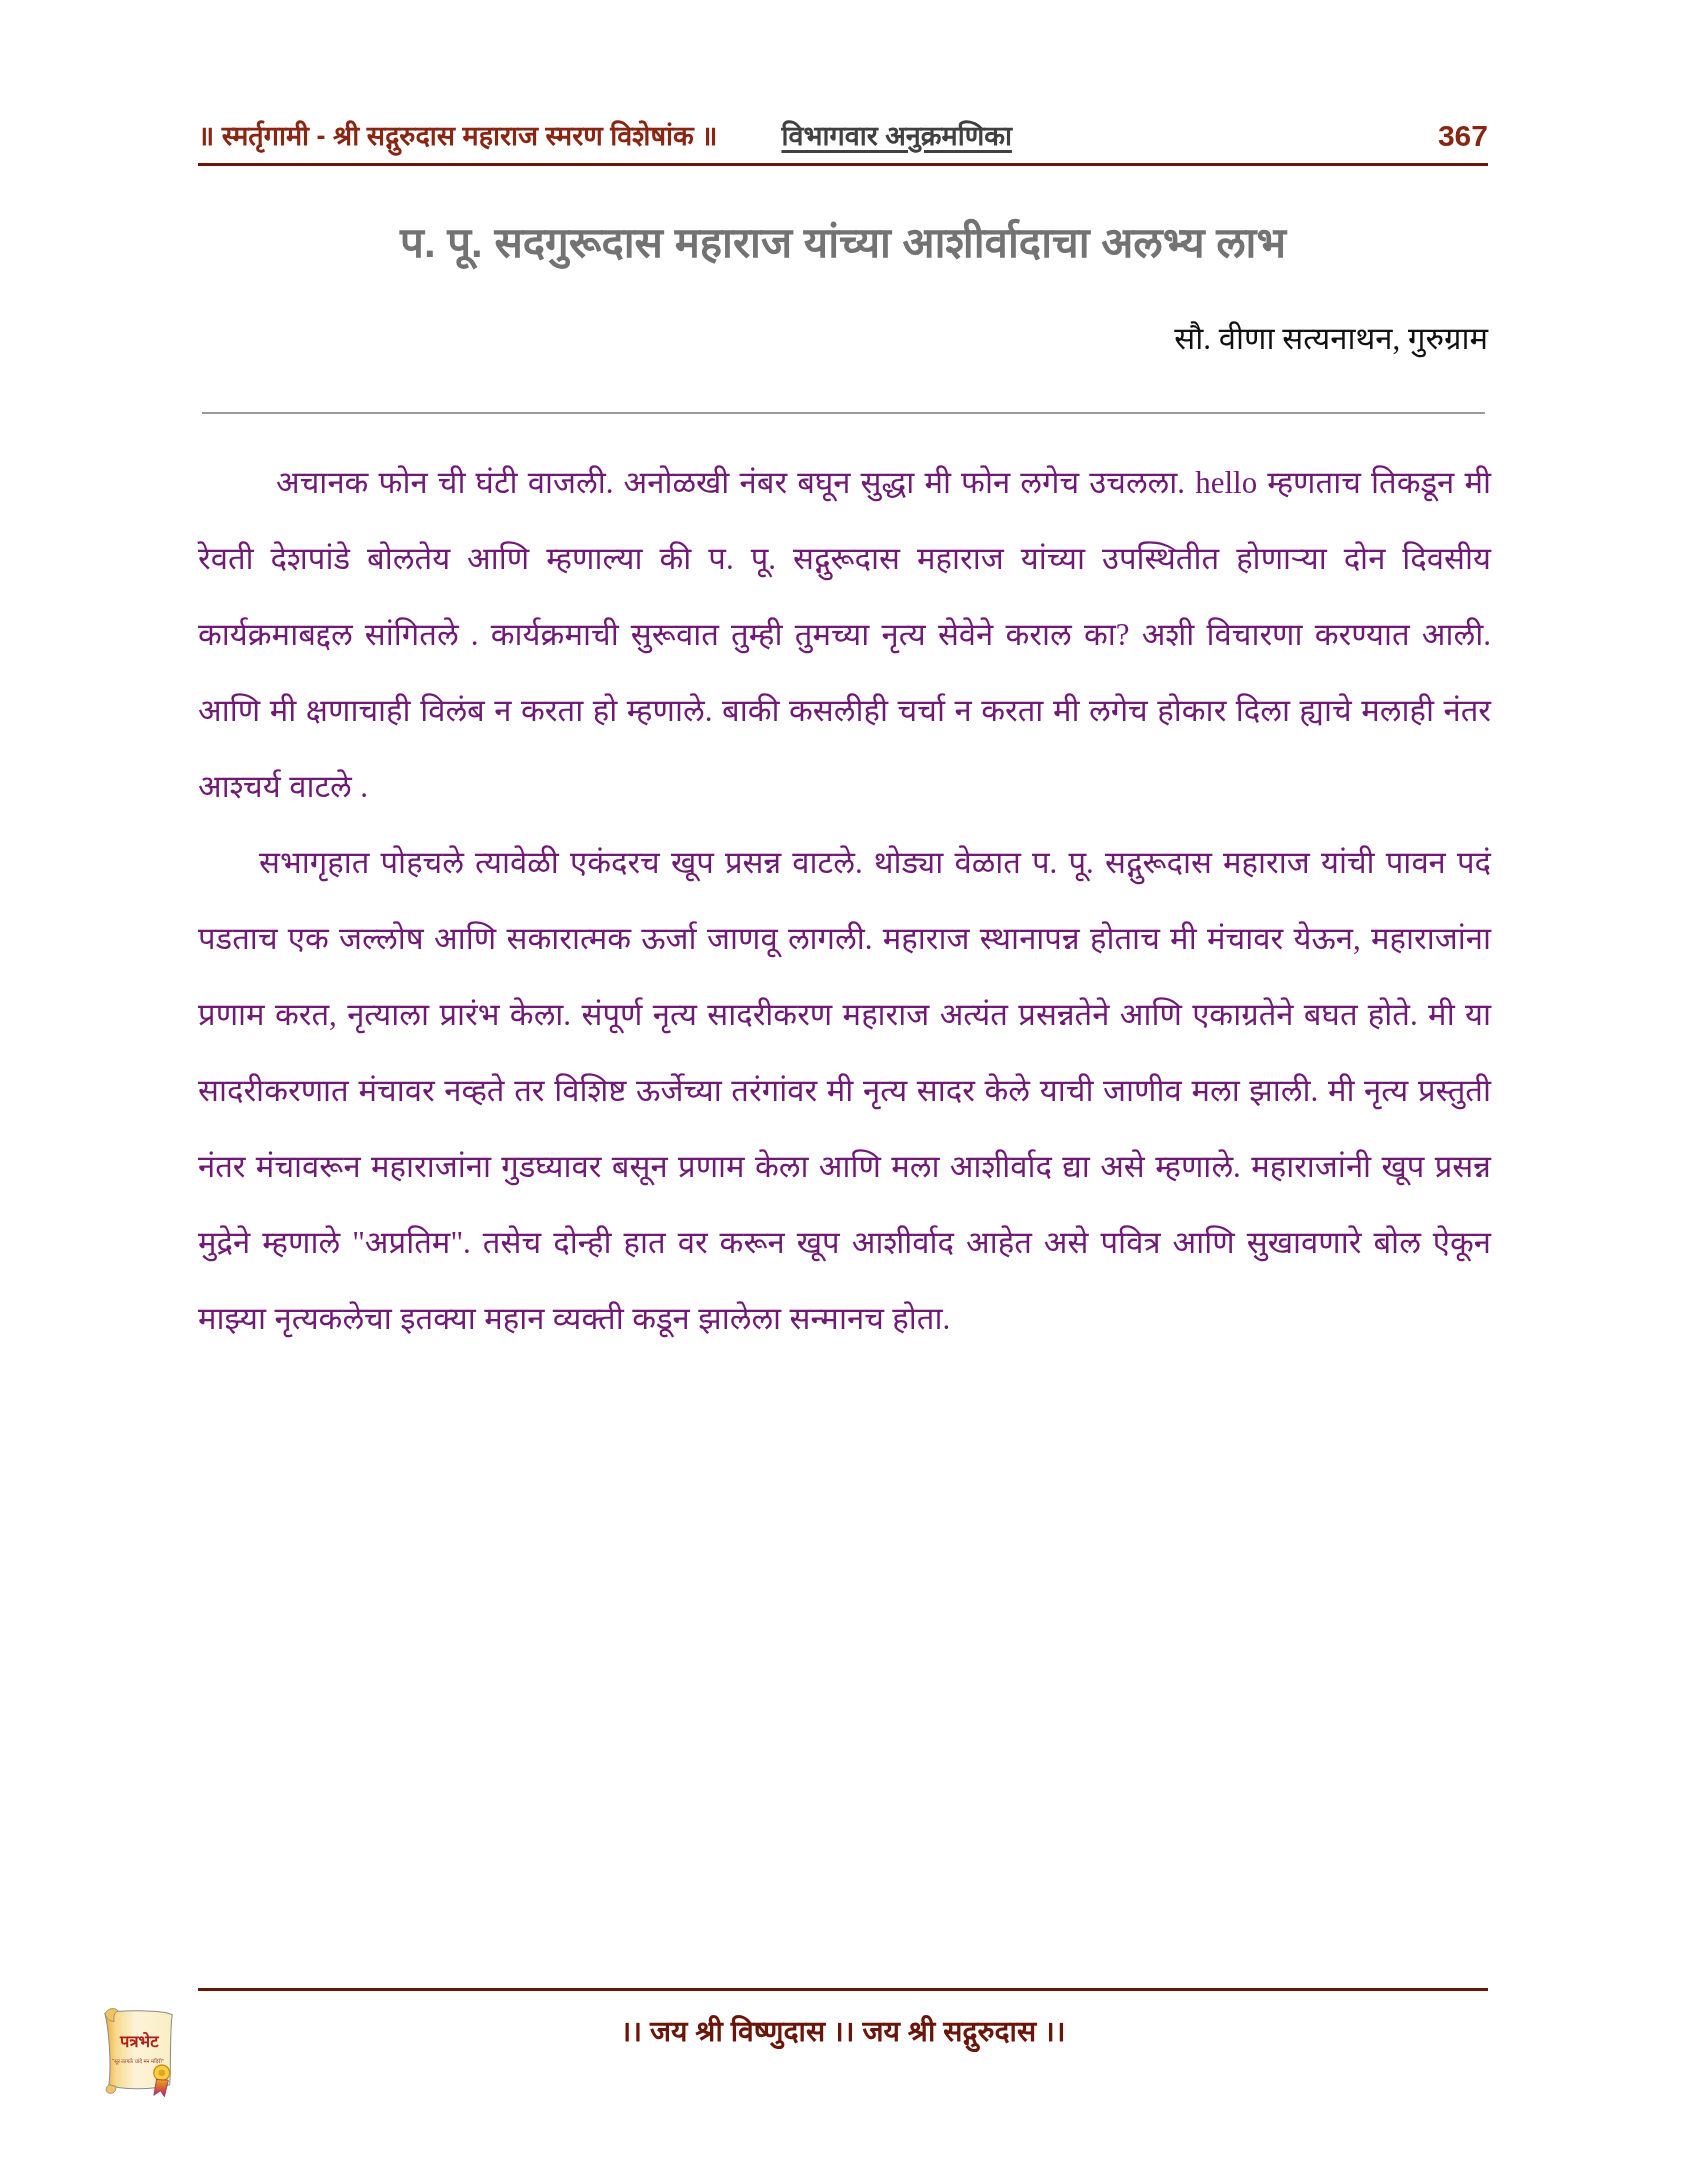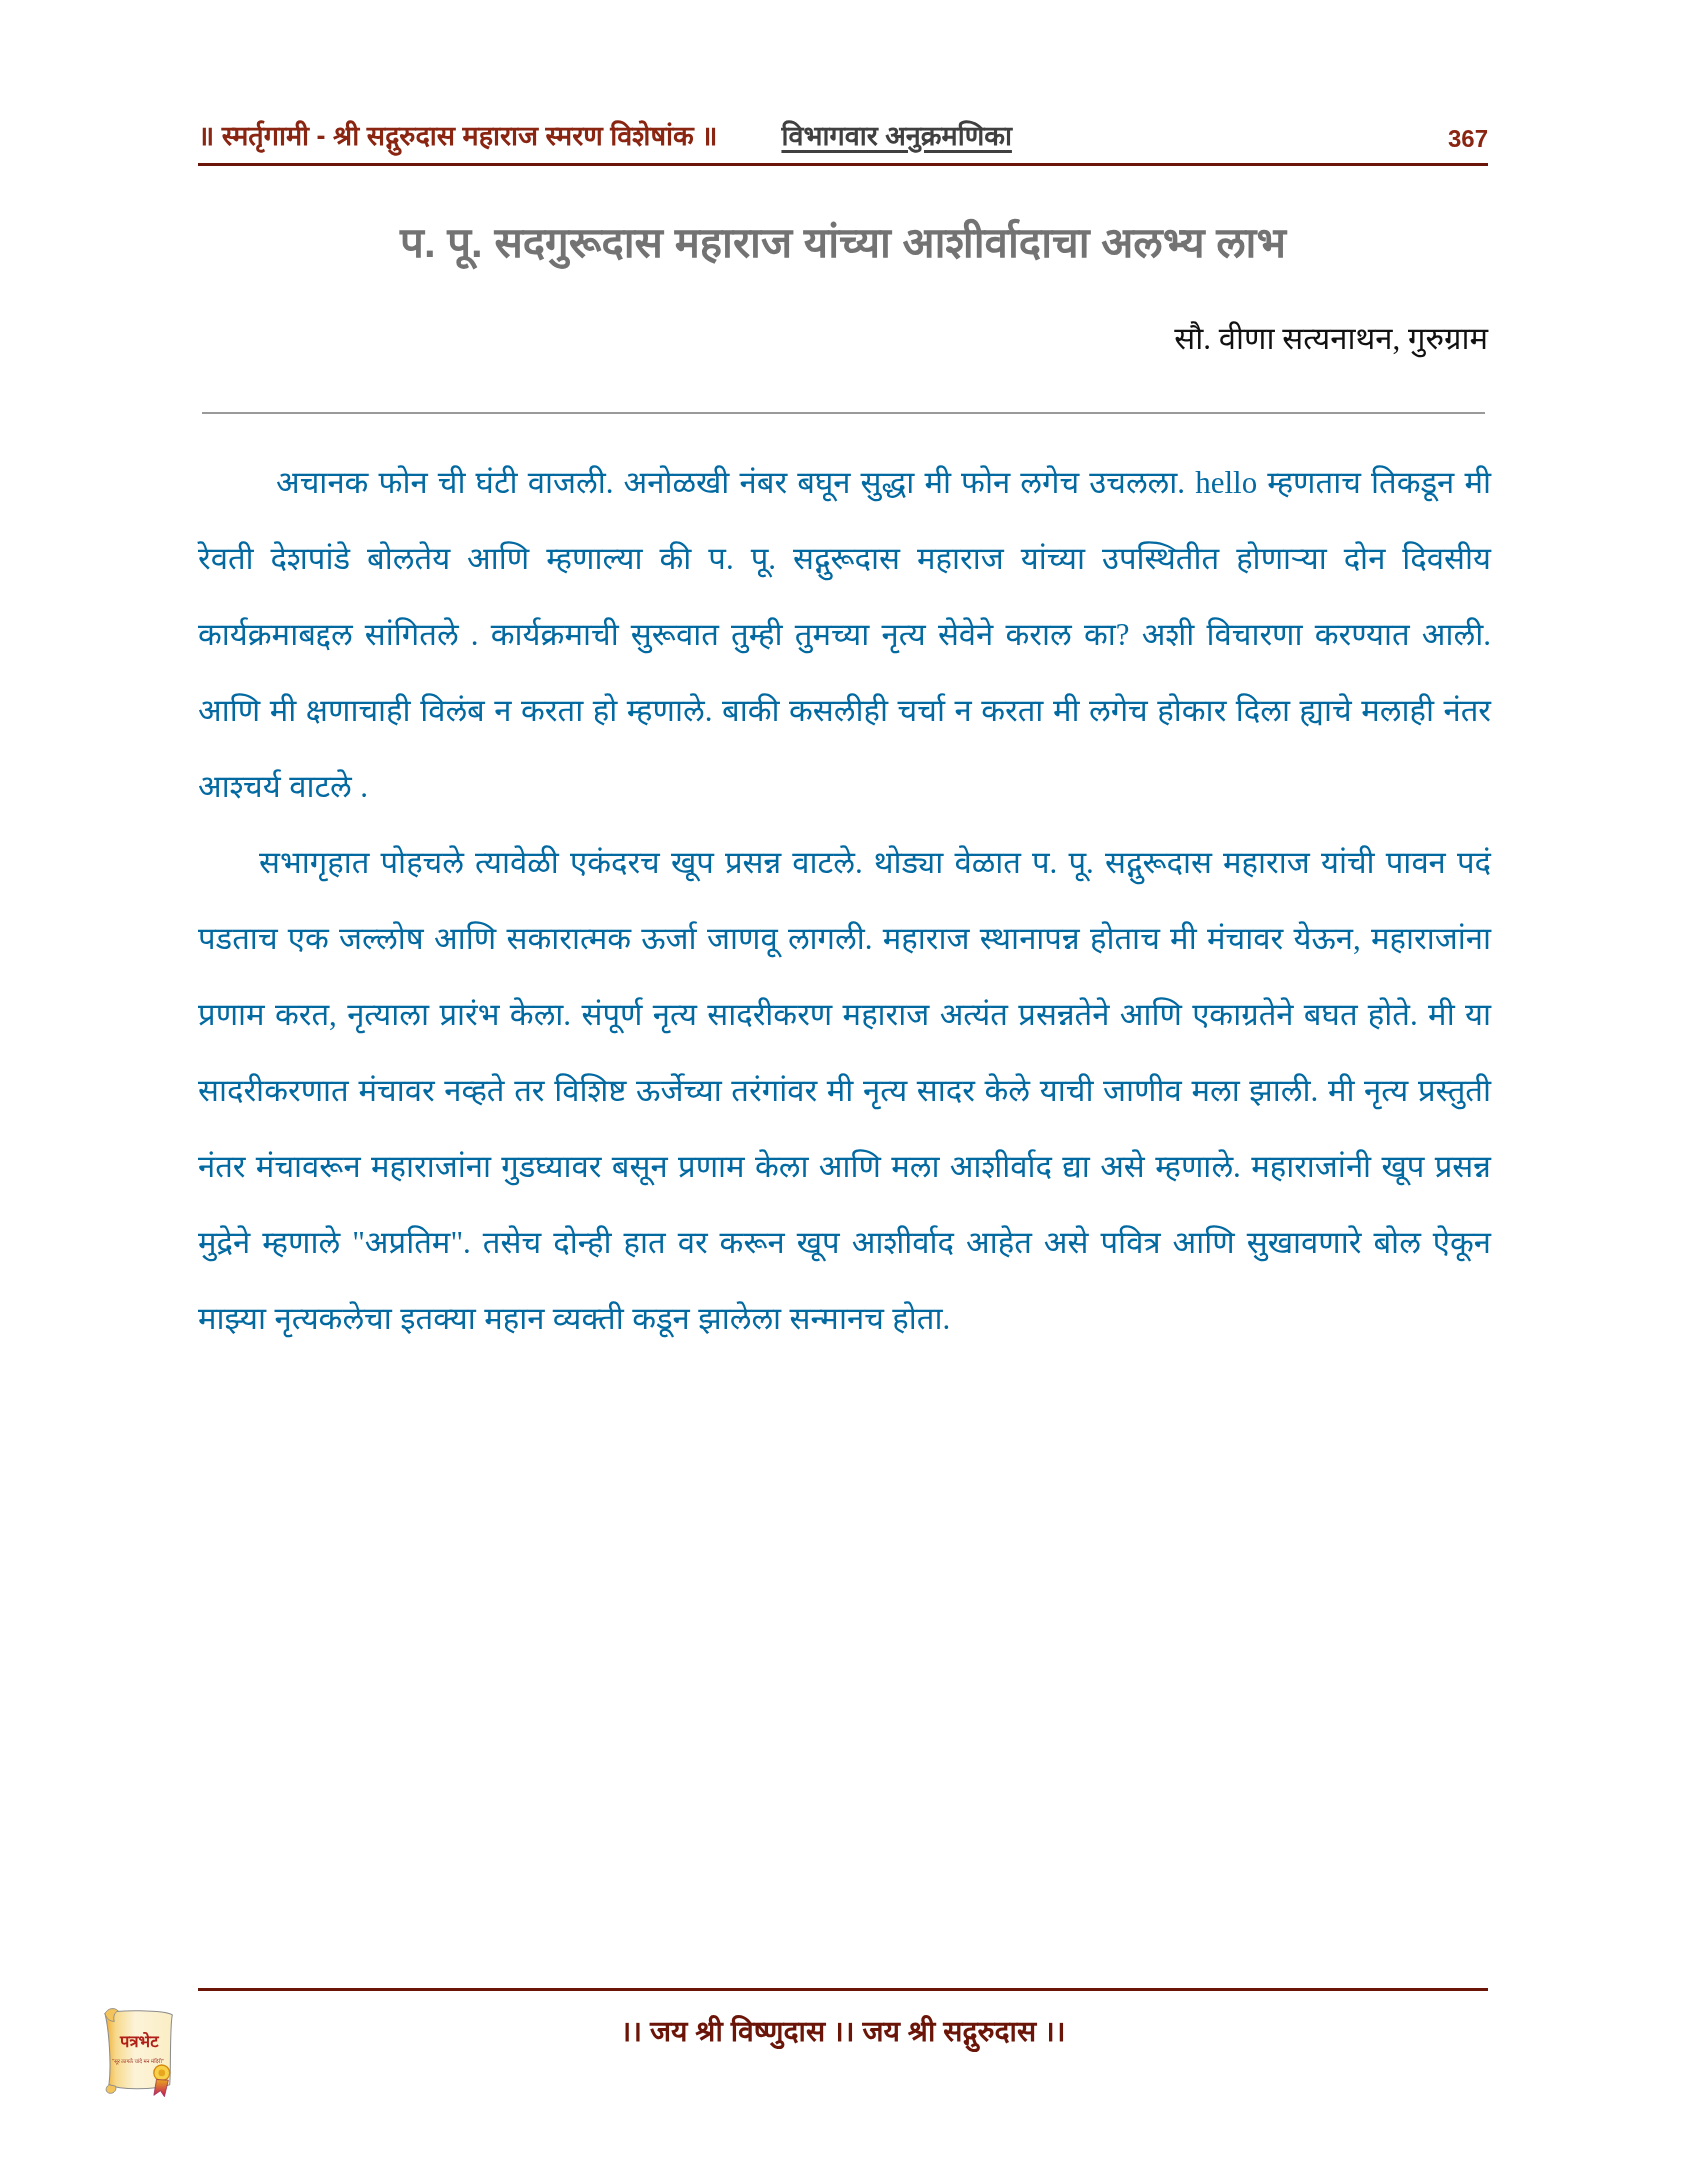--- a/index.html
+++ b/index.html
@@ -46,21 +46,21 @@
     text-decoration: underline;
     text-decoration-thickness: 2.6px;
     text-underline-offset: 4.6px;
     white-space: nowrap;
     margin-left: 28px;
     margin-right: auto;
     cursor: pointer;
   }
   .header-pageno {
     font-family: "Liberation Sans", "DejaVu Sans", sans-serif;
-    font-size: 24px;
+    font-size: 30px;
     font-weight: bold;
     color: #8a2512;
     white-space: nowrap;
   }
   .rule-top {
     position: absolute;
     left: 198px;
     top: 163px;
     width: 1290px;
     height: 3.3px;
@@ -103,21 +103,21 @@
   .body-col {
     position: absolute;
     left: 198px;
     top: 445px;
     width: 1293px;
   }
   .para {
     font-family: "Liberation Serif", "DejaVu Serif", serif;
     font-size: 31px;
     line-height: 76px;
-    color: #0369a1;
+    color: #701a75;
     text-align: justify;
     text-justify: inter-word;
     margin: 0 0 0 0;
     word-spacing: 0.7px;
   }
   .para.indent-1 { text-indent: 78px; }
   .para.indent-2 { text-indent: 116px; }
   .para.indent-3 { text-indent: 61px; }
 
   

